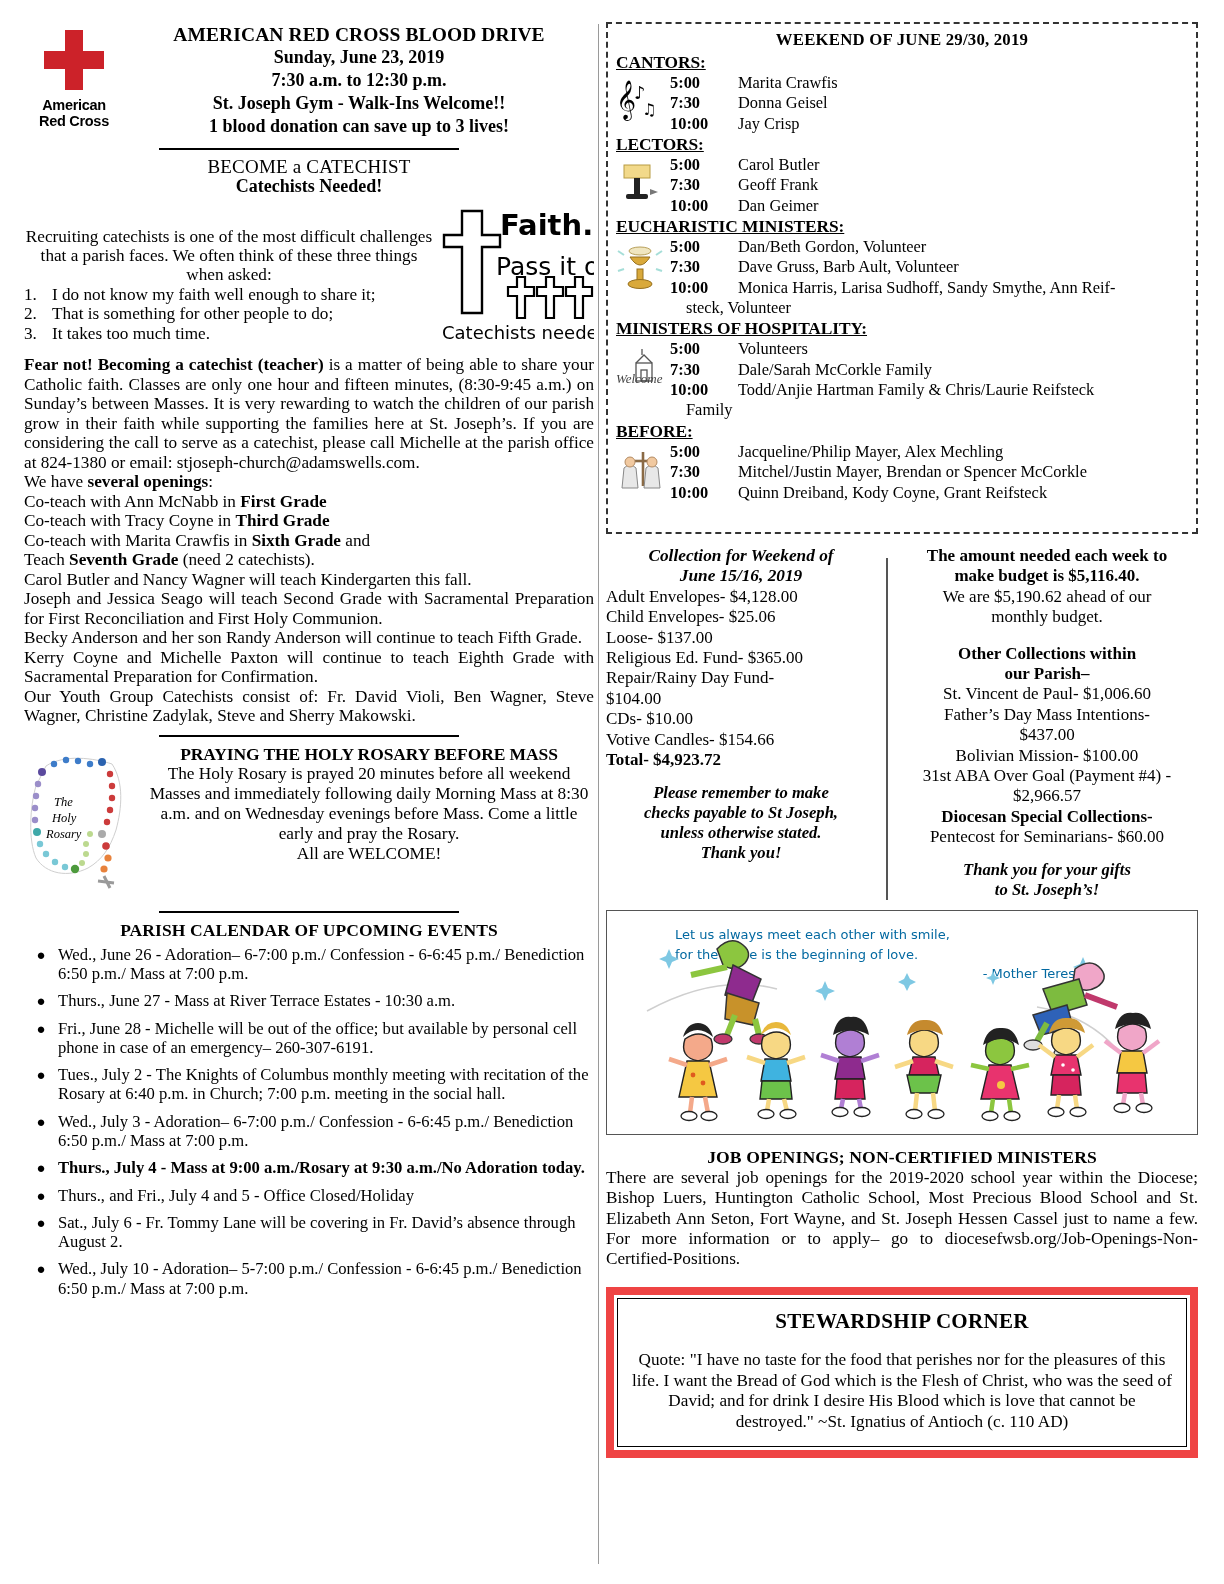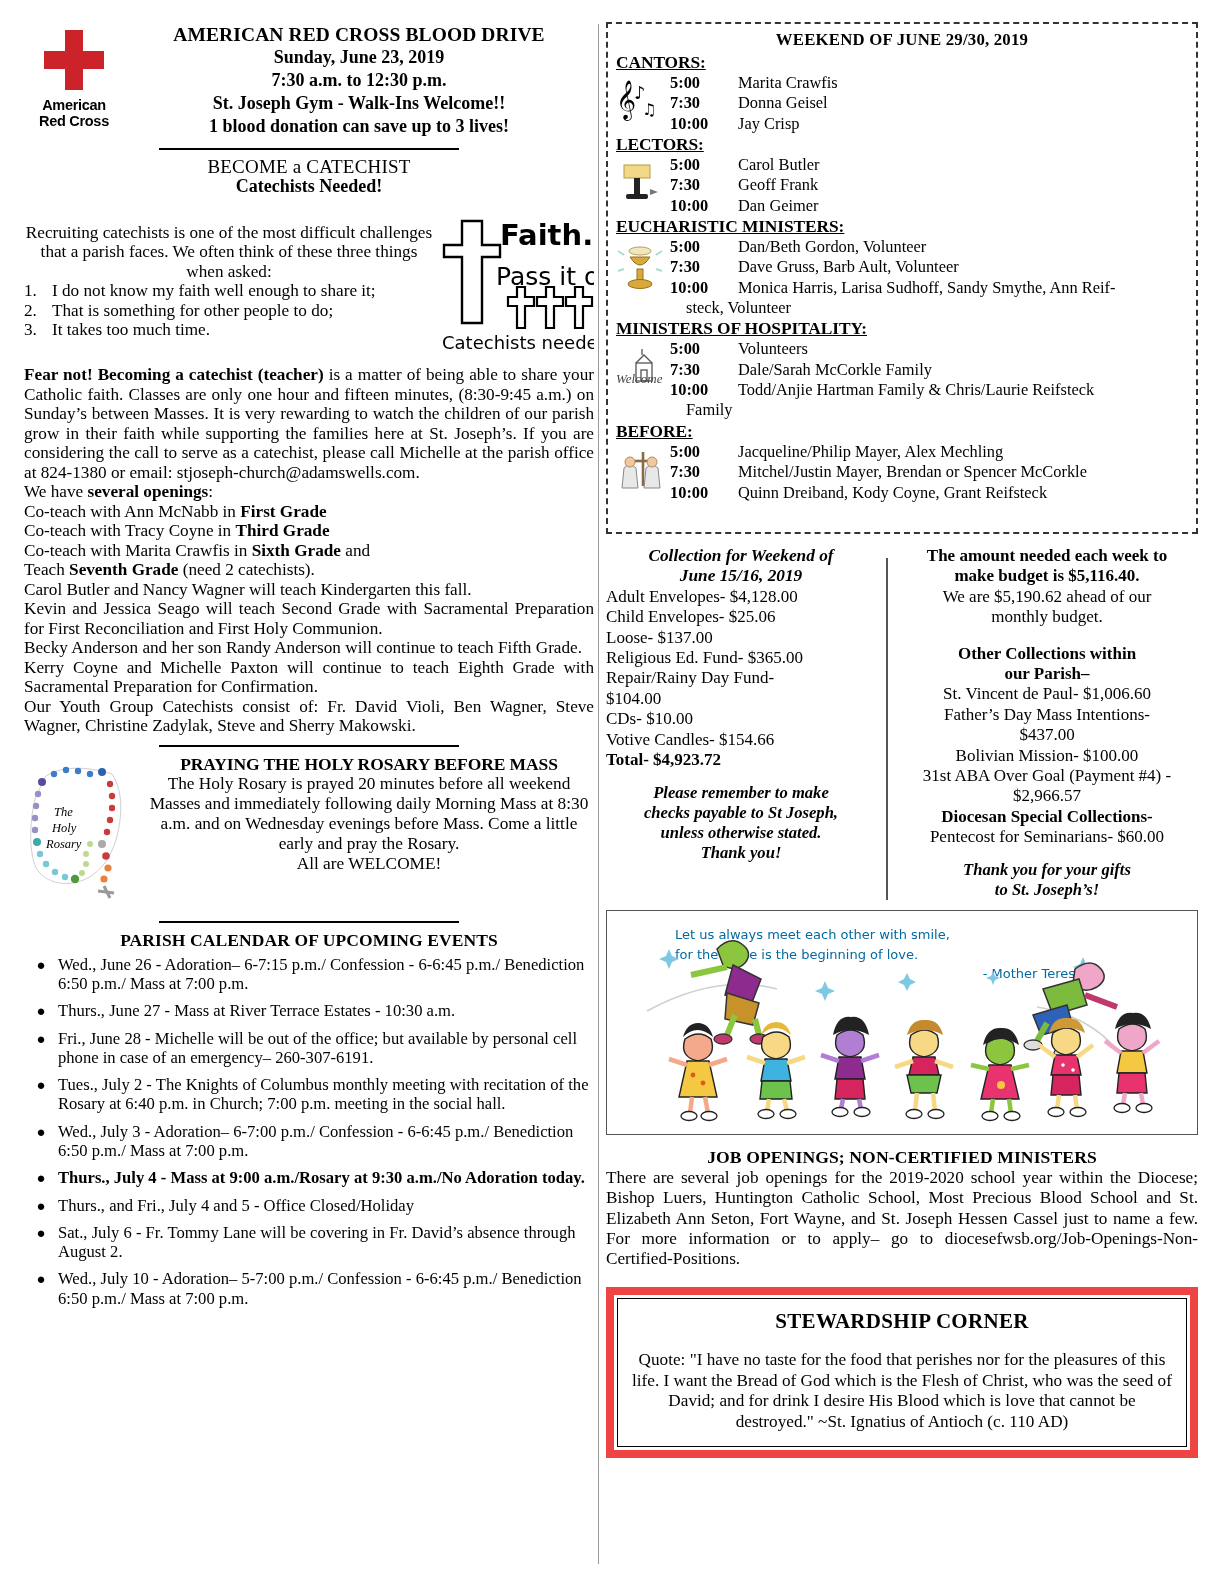--- a/index.html
+++ b/index.html
@@ -47,21 +47,21 @@
   .rc-line { font-weight: bold; font-size: 18px; line-height: 1.28; }
 
   .hr-short {
     width: 300px; height: 2px; background: #000; margin: 10px auto 6px auto;
   }
   .hr-short.narrow { width: 300px; margin-top: 9px; margin-bottom: 7px; }
 
   
   .cat-head { text-align: center; font-size: 19px; letter-spacing: 0.2px; }
   .cat-head2 { text-align: center; font-size: 18px; font-weight: bold; margin-top: -2px; }
-  .cat-body { display: flex; align-items: center; margin-top: 12px; }
+  .cat-body { display: flex; align-items: flex-end; margin-top: 2px; }
   .cat-text { flex: 1; font-size: 17.2px; line-height: 1.13; }
   .cat-text .ctr { text-align: center; }
   .cat-list { margin: 0; padding: 0; list-style: none; }
   .cat-list li { display: flex; text-align: justify; }
   .cat-list li .num { width: 28px; flex: 0 0 28px; }
   .cat-list li .txt { flex: 1; text-align: justify; }
   .cat-list li .txt.j { text-align-last: left; }
 
   .faith-img { width: 160px; flex: 0 0 160px; padding-left: 4px; padding-top: 4px; }
   .faith-svg { display: block; }
@@ -208,21 +208,21 @@
       <div class="para-just"><b>Fear not!  Becoming a catechist (teacher)</b><span> is a matter of being able to share your Catholic faith. Classes are only one hour and fifteen minutes, (8:30-9:45 a.m.) on Sunday’s  between Masses. It is very rewarding to watch the children of our parish grow in their faith while supporting the families here at St. Joseph’s.  If you are considering the call to serve as a catechist, please call Michelle at the parish office at 824-1380 or email: stjoseph-church@adamswells.com.</span></div>
 
       <div class="para-flow"><span>We have </span><b>several openings</b><span>:</span></div>
 
       <div class="para-flow"><span>Co-teach with Ann McNabb in </span><b>First Grade</b><span></span></div>
       <div class="para-flow"><span>Co-teach with Tracy Coyne in </span><b>Third Grade</b><span></span></div>
       <div class="para-flow"><span>Co-teach with Marita Crawfis in </span><b>Sixth Grade</b><span> and</span></div>
       <div class="para-flow"><span>Teach </span><b>Seventh Grade</b><span> (need 2 catechists).</span></div>
 
       <div class="para-flow">Carol Butler and Nancy Wagner will teach Kindergarten this fall.</div>
-      <div class="para-just2">Kevin and Jessica Seago will teach Second Grade with Sacramental Preparation for First Reconciliation and First Holy Communion.</div>
+      <div class="para-just2">Joseph and Jessica Seago will teach Second Grade with Sacramental Preparation for First Reconciliation and First Holy Communion.</div>
       <div class="para-just2">Becky Anderson and her son Randy Anderson will continue to teach Fifth Grade.</div>
       <div class="para-just2">Kerry Coyne and Michelle Paxton will continue to teach Eighth Grade with Sacramental Preparation for Confirmation.</div>
       <div class="para-just2">Our Youth Group Catechists consist of:  Fr. David Violi, Ben Wagner, Steve Wagner, Christine Zadylak, Steve and Sherry Makowski.</div>
     </div>
 
     <div class="hr-short narrow"></div>
 
     <div class="rosary-block">
       <div class="rosary-img">
         <svg width="116" height="150" viewBox="0 0 116 150">
@@ -274,21 +274,21 @@
       </div>
     </div>
 
     <div class="hr-short narrow"></div>
 
     <div>
       <div class="cal-title">PARISH CALENDAR OF UPCOMING EVENTS</div>
       <ul class="cal-list">
         <li>
             <span class="bullet">●</span>
-            <span class="ctext">Wed., June 26 - Adoration– 6-7:15 p.m./ Confession - 6-6:45 p.m./ Benediction 6:50 p.m./ Mass at 7:00 p.m.</span>
+            <span class="ctext">Wed., June 26 - Adoration– 6-7:00 p.m./ Confession - 6-6:45 p.m./ Benediction 6:50 p.m./ Mass at 7:00 p.m.</span>
           </li>
         <li>
             <span class="bullet">●</span>
             <span class="ctext">Thurs., June 27 - Mass at River Terrace Estates - 10:30 a.m.</span>
           </li>
         <li>
             <span class="bullet">●</span>
             <span class="ctext">Fri., June 28 - Michelle will be out of the office; but available by personal cell phone in case of an emergency– 260-307-6191.</span>
           </li>
         <li>

